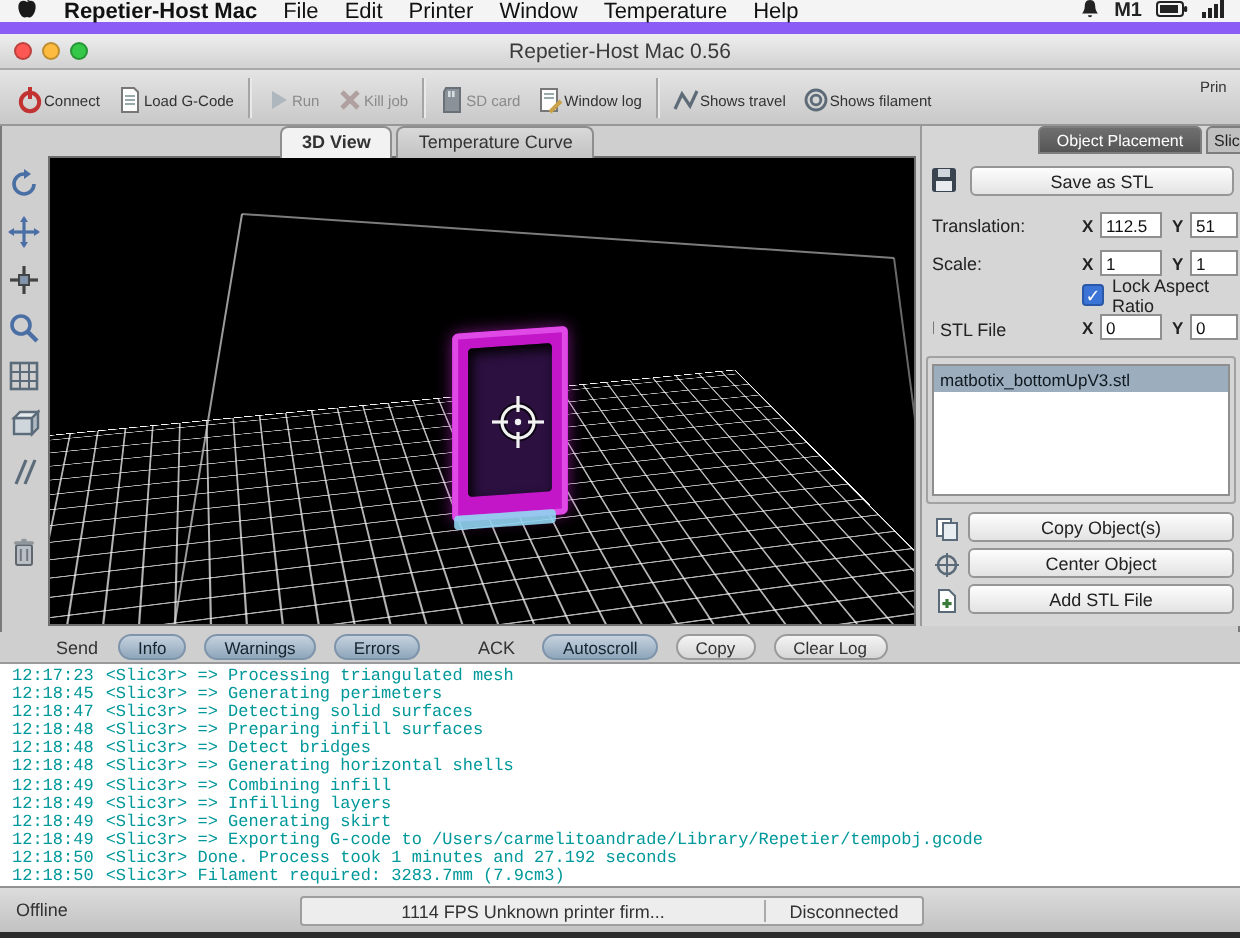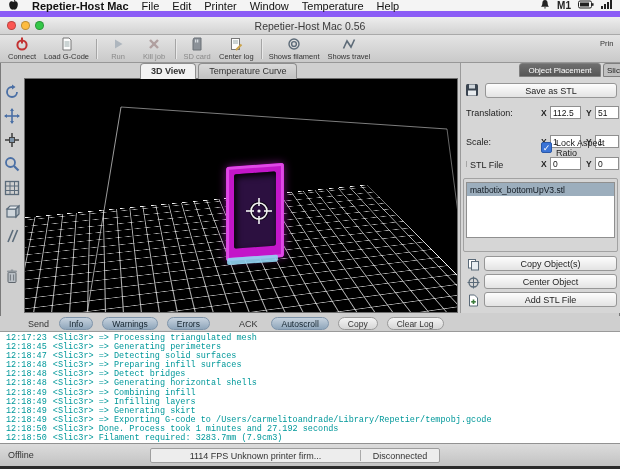--- a/index.html
+++ b/index.html
@@ -15,21 +15,21 @@
 
   
   .window-frame{left:0;top:17px;width:620px;height:449px;border:1px solid #7a7a7a;background:#cfcfcf}
   .titlebar{left:0;top:17px;width:620px;height:18px;background:linear-gradient(#eeeeee,#d2d2d2);border-bottom:1px solid #a9a9a9;display:flex;align-items:center}
   .lights{display:flex;gap:5px;padding-left:7px}
   .light{width:9px;height:9px;border-radius:50%;border:1px solid rgba(0,0,0,.25)}
   .title-text{position:absolute;left:0;right:0;text-align:center;font-size:10.5px;color:#3a3a3a}
 
   
   .toolbar{left:0;top:35px;width:620px;height:28px;background:linear-gradient(#e4e4e4,#c9c9c9);border-bottom:1px solid #979797;display:flex;align-items:stretch;padding:1px 4px 0 4px}
-  .tbtn{display:flex;flex-direction:column;align-items:center;justify-content:flex-start;padding:1px 4px 0 4px;min-width:36px;cursor:default}
+  .tbtn{display:flex;flex-direction:row;align-items:center;justify-content:flex-start;padding:1px 4px 0 4px;min-width:36px;cursor:default}
   .tbtn .ticon{height:14px;display:flex;align-items:center}
   .tbtn .tlabel{font-size:7.5px;color:#333;margin-top:1px;white-space:nowrap}
   .tsep{width:1px;background:#a5a5a5;margin:3px 3px;box-shadow:1px 0 0 #e9e9e9}
   .tright{margin-left:auto;font-size:7.5px;color:#333;padding-top:3px;overflow:hidden;width:16px;white-space:nowrap}
 
   
   .viewtabs{left:140px;top:63px;height:15px;display:flex;z-index:4}
   .vtab{font-size:9px;padding:2px 10px 13px;border:1px solid #8e8e8e;border-bottom:none;border-radius:4px 4px 0 0;background:linear-gradient(#d9d9d9,#c2c2c2);color:#333;margin-right:2px}
   .vtab.active{background:#f2f2f2;font-weight:bold}
 
@@ -72,21 +72,21 @@
   .acktxt{margin:0 14px 0 20px;color:#333}
 
   
   .log{left:0;top:331px;width:620px;height:112px;background:#fff;border-top:1px solid #9a9a9a;overflow:hidden;padding:2px 0 0 6px}
   .logline{font-family:Liberation Mono, monospace;font-size:8.5px;line-height:9.1px;color:#00989a;white-space:nowrap}
   .logline .t{margin-right:6px}
 
   
   .statusbar{left:0;top:443px;width:620px;height:23px;background:linear-gradient(#dcdcdc,#c2c2c2);border-top:1px solid #929292;display:flex;align-items:center;font-size:9px;color:#333}
   .offline{margin-left:8px}
-  .statfield{position:absolute;left:150px;top:4px;width:290px;height:15px;background:#ededed;border:1px solid #9e9e9e;border-radius:2px;display:flex;align-items:center}
+  .statfield{position:absolute;left:150px;top:4px;width:312px;height:15px;background:#ededed;border:1px solid #9e9e9e;border-radius:2px;display:flex;align-items:center}
   .statfps{flex:1;text-align:center}
   .statdiv{width:1px;height:11px;background:#aaa}
   .statconn{width:78px;text-align:center}
 </style>
 </head>
 <body>
 
 <div class="menubar abs">
   <span>
     <svg width="11" height="12" viewBox="0 0 11 12">
@@ -188,40 +188,40 @@
   </div>
   <div class="tbtn">
     <span class="ticon">
       <svg width="14" height="14" viewBox="0 0 14 14">
           <rect x="2.5" y="1.5" width="8" height="11" fill="#fdfdfd" stroke="#777"></rect>
           <line x1="4" y1="4" x2="9" y2="4" stroke="#9aa"></line>
           <line x1="4" y1="6" x2="9" y2="6" stroke="#9aa"></line>
           <line x1="7" y1="13" x2="12.5" y2="7.5" stroke="#caa24a" stroke-width="2"></line>
         </svg>
     </span>
-    <span class="tlabel">Center log</span>
+    <span class="tlabel">Window log</span>
   </div>
   <div class="tsep"></div>
+  <div class="tbtn">
+    <span class="ticon">
+      <svg width="14" height="14" viewBox="0 0 14 14">
+          <polyline points="1.5,11.5 5,4 9,10 12.5,2.5" fill="none" stroke="#5d6b78" stroke-width="1.6"></polyline>
+        </svg>
+    </span>
+    <span class="tlabel">Shows travel</span>
+  </div>
   <div class="tbtn">
     <span class="ticon">
       <svg width="14" height="14" viewBox="0 0 14 14">
           <circle cx="7" cy="7" r="5" fill="none" stroke="#5d6possible8" stroke-width="1.4"></circle>
           <circle cx="7" cy="7" r="5" fill="none" stroke="#5d6b78" stroke-width="1.4"></circle>
           <circle cx="7" cy="7" r="2.4" fill="none" stroke="#5d6b78" stroke-width="1.4"></circle>
         </svg>
     </span>
     <span class="tlabel">Shows filament</span>
-  </div>
-  <div class="tbtn">
-    <span class="ticon">
-      <svg width="14" height="14" viewBox="0 0 14 14">
-          <polyline points="1.5,11.5 5,4 9,10 12.5,2.5" fill="none" stroke="#5d6b78" stroke-width="1.6"></polyline>
-        </svg>
-    </span>
-    <span class="tlabel">Shows travel</span>
   </div>
   <div class="tright">Prin</div>
 </div>
 
 <div class="viewtabs abs">
   <div class="vtab active">3D View</div>
   <div class="vtab">Temperature Curve</div>
 </div>
 
 <div class="toolcol abs">
@@ -323,21 +323,21 @@
   <div class="sbutton" style="left:24px;top:20px;width:132px">Save as STL</div>
 
   <div class="srow" style="top:42px">
     <span class="slabel">Translation:</span>
     <span class="axlabel" style="left:80px">X</span>
     <input class="sinput" style="left: 89px; width: 31px;" value="112.5">
     <span class="axlabel" style="left:125px">Y</span>
     <input class="sinput" style="left: 134px; width: 24px;" value="51">
   </div>
 
-  <div class="srow" style="top:71px">
+  <div class="srow" style="top:61px">
     <span class="slabel">Scale:</span>
     <span class="axlabel" style="left:80px">X</span>
     <input class="sinput" style="left: 89px; width: 31px;" value="1">
     <span class="axlabel" style="left:125px">Y</span>
     <input class="sinput" style="left: 134px; width: 24px;" value="1">
   </div>
 
   <div class="srow" style="top:77px">
     <span class="checkbox" style="left:80px">✓</span>
     <span class="slabel" style="left:95px">Lock Aspect Ratio</span>
@@ -346,21 +346,21 @@
   <div class="srow" style="top:93px">
     <span class="slabel">Rotate:</span>
     <span class="axlabel" style="left:80px">X</span>
     <input class="sinput" style="left: 89px; width: 31px;" value="0">
     <span class="axlabel" style="left:125px">Y</span>
     <input class="sinput" style="left: 134px; width: 24px;" value="0">
   </div>
 
   <div class="grouplabel" style="left:6px;top:97px">STL File</div>
   <div class="groupbox" style="left:2px;top:115px;width:155px;height:74px"></div>
-  <div class="listbox" style="left:5px;top:119px;width:149px;height:56px">
+  <div class="listbox" style="left:5px;top:119px;width:149px;height:66px">
     <div class="listrow-sel">matbotix_bottomUpV3.stl</div>
   </div>
 
   <div class="icon12" style="left:5px;top:194px">
     <svg width="13" height="13" viewBox="0 0 13 13">
         <rect x="1.5" y="1.5" width="7" height="8.5" fill="#fff" stroke="#5a6a78"></rect>
         <rect x="4.5" y="3.5" width="7" height="8.5" fill="#e8edf1" stroke="#5a6a78"></rect>
       </svg>
   </div>
   <div class="sbutton" style="left:23px;top:193px;width:133px">Copy Object(s)</div>

